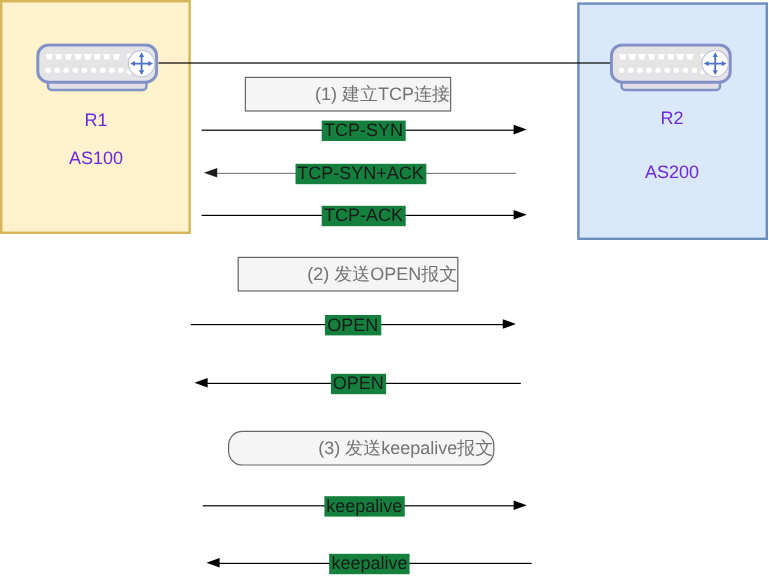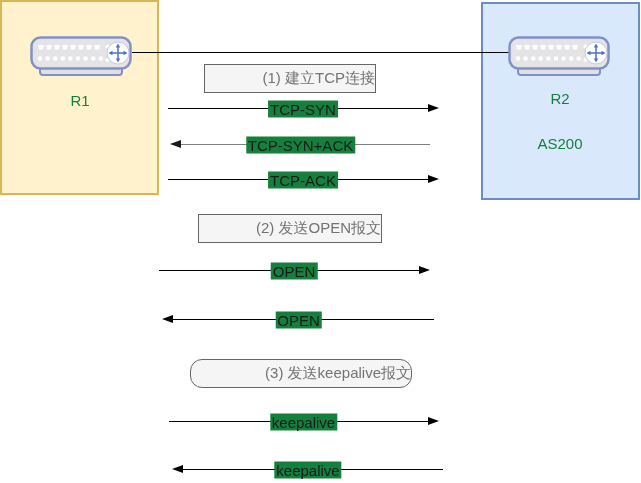--- a/index.html
+++ b/index.html
@@ -4,21 +4,21 @@
 <style>
   html,body{margin:0;padding:0;background:#fff;}
   .stage{
     position:relative;width:641px;height:483px;background:#ffffff;overflow:hidden;
     font-family:"Liberation Sans","DejaVu Sans",sans-serif;color:#1a1a1a;
   }
   
   .node{position:absolute;border:2px solid;box-sizing:border-box;}
   .node-r1{left:0;top:0;width:159px;height:195px;}
   .node-r2{left:481px;top:2px;width:159px;height:198px;}
-  .nlabel{position:absolute;text-align:center;font-size:15px;line-height:17px;color:#15803d;}
+  .nlabel{position:absolute;text-align:center;font-size:15px;line-height:17px;color:#6d28d9;}
   
   .router{position:absolute;}
   
   .connector{position:absolute;height:0;border-top:1px solid #000;}
   
   .callout{
     position:absolute;box-sizing:border-box;border:1px solid;
     display:flex;align-items:center;justify-content:flex-end;
     font-size:15px;white-space:nowrap;color:#737373;
   }
@@ -81,20 +81,21 @@
   <div class="connector" style="left: 132px; top: 52px; width: 378px; border-top-color: rgb(0, 0, 0);"></div>
 
   <svg class="router" style="left:30px;top:36px" width="104" height="42" viewBox="0 0 104 42">
     <use href="#router-shape" xlink:href="#router-shape"></use>
   </svg>
   <svg class="router" style="left:508px;top:36px" width="104" height="42" viewBox="0 0 104 42">
     <use href="#router-shape" xlink:href="#router-shape"></use>
   </svg>
 
   <div class="nlabel" style="left:1px;top:92px;width:158px">R1</div>
+  <div class="nlabel" style="left:1px;top:124px;width:158px">AS100</div>
   <div class="nlabel" style="left:481px;top:90px;width:158px">R2</div>
   <div class="nlabel" style="left:481px;top:135px;width:158px">AS200</div>
 
   <div class="callout" style="left: 204px; top: 64px; width: 172px; height: 29px; background-color: rgb(245, 245, 245); border-color: rgb(102, 102, 102);">
     <span>(1) 建立TCP连接</span>
   </div>
   <div class="callout" style="left: 198px; top: 214px; width: 184px; height: 29px; background-color: rgb(245, 245, 245); border-color: rgb(102, 102, 102);">
     <span>(2) 发送OPEN报文</span>
   </div>
   <div class="callout" style="left: 190px; top: 359px; width: 222px; height: 29px; background-color: rgb(245, 245, 245); border-color: rgb(102, 102, 102); border-radius: 12px;">

